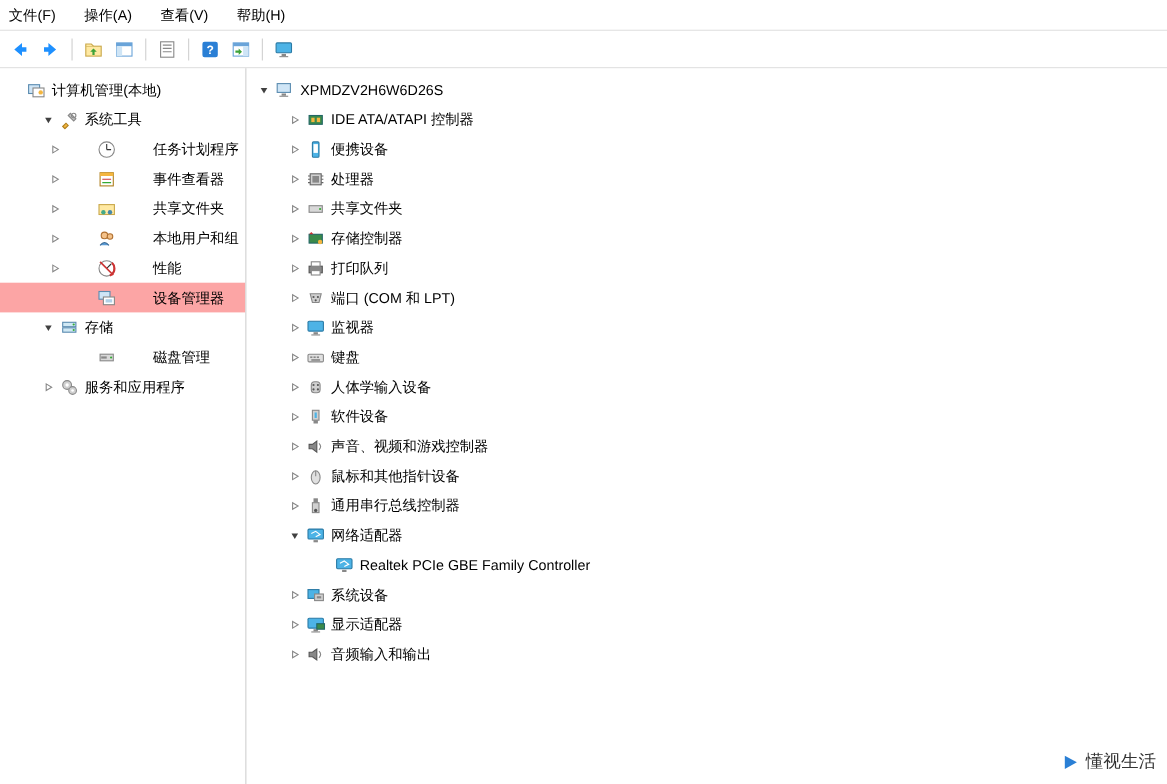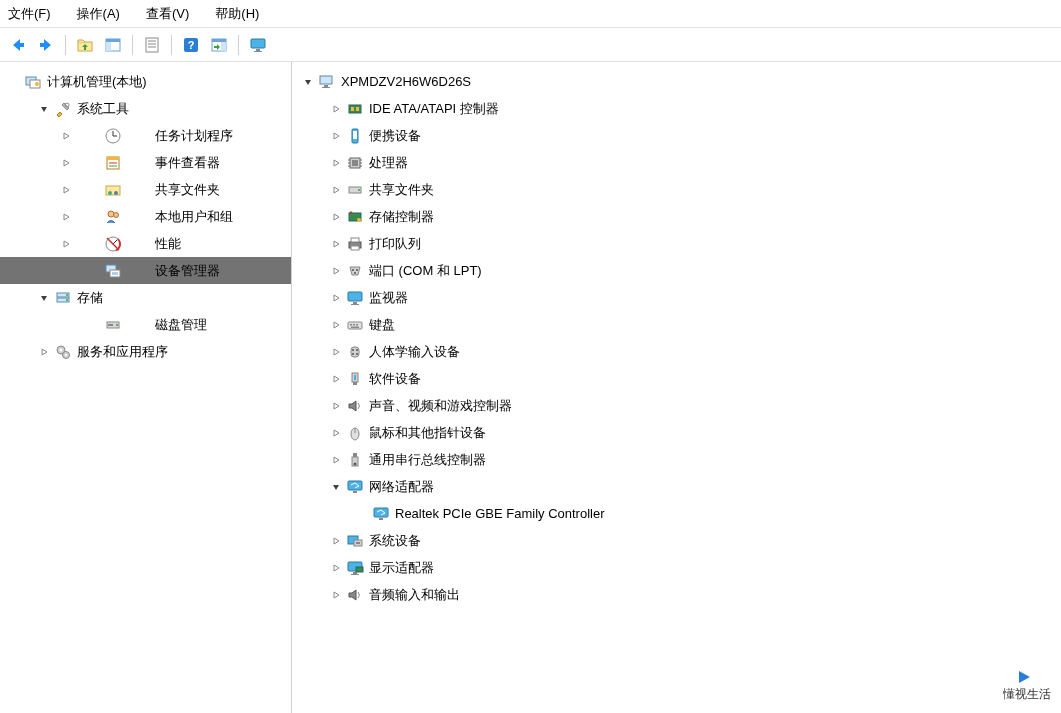--- a/index.html
+++ b/index.html
@@ -3,34 +3,34 @@
 <meta charset="utf-8">
 <style>
 * { box-sizing: border-box; margin: 0; padding: 0; }
 body { font-family: "Microsoft YaHei", "Segoe UI", sans-serif; font-size: 13px; background: #fff; color: #000; width: 1061px; height: 713px; overflow: hidden; position: relative; }
 .menubar { display: flex; padding: 4px 8px; gap: 26px; border-bottom: 1px solid #e0e0e0; height: 28px; align-items: center; }
 .menubar-item { cursor: default; }
 .toolbar { display: flex; align-items: center; padding: 3px 6px; gap: 4px; border-bottom: 1px solid #e0e0e0; height: 34px; }
 .toolbar-btn { width: 24px; height: 24px; display: flex; align-items: center; justify-content: center; cursor: pointer; border: 1px solid transparent; }
 .toolbar-sep { width: 1px; height: 20px; background: #d0d0d0; margin: 0 3px; }
 .main { display: flex; height: calc(100% - 62px); }
-.left-panel { width: 292px; border-right: 1px solid #d0d0d0; padding-top: 6px; overflow: auto; }
+.left-panel { width: 224px; border-right: 1px solid #d0d0d0; padding-top: 6px; overflow: auto; }
 .right-panel { flex: 1; padding-top: 6px; overflow: auto; }
 .tree-node { display: flex; align-items: center; height: 27px; cursor: pointer; padding-left: 6px; }
-.tree-node.selected { background: #737373; }
+.tree-node.selected { background: #fca5a5; }
 .tree-node.selected .label { }
 .expander { width: 16px; height: 16px; display: flex; align-items: center; justify-content: center; margin-right: 2px; color: #666; font-size: 12px; }
 .icon { width: 18px; height: 18px; margin-right: 5px; flex-shrink: 0; }
 .label { white-space: nowrap; }
 .indent-1 { padding-left: 36px; }
-.indent-2 { padding-left: 58px; gap: 28px; }
+.indent-2 { padding-left: 42px; gap: 28px; }
 .r-indent-0 { padding-left: 8px; }
 .r-indent-1 { padding-left: 36px; }
 .r-indent-2 { padding-left: 62px; }
-.watermark { position: absolute; right: 10px; bottom: 10px; display: flex; align-items: center; font-size: 12px; color: #333; flex-direction: column; }
+.watermark { position: absolute; right: 10px; bottom: 10px; display: flex; align-items: center; font-size: 16px; color: #333; }
 svg { display: block; }
 </style>
 </head>
 <body>
 
 <div class="menubar">
   <span class="menubar-item">文件(F)</span>
   <span class="menubar-item">操作(A)</span>
   <span class="menubar-item">查看(V)</span>
   <span class="menubar-item">帮助(H)</span>

